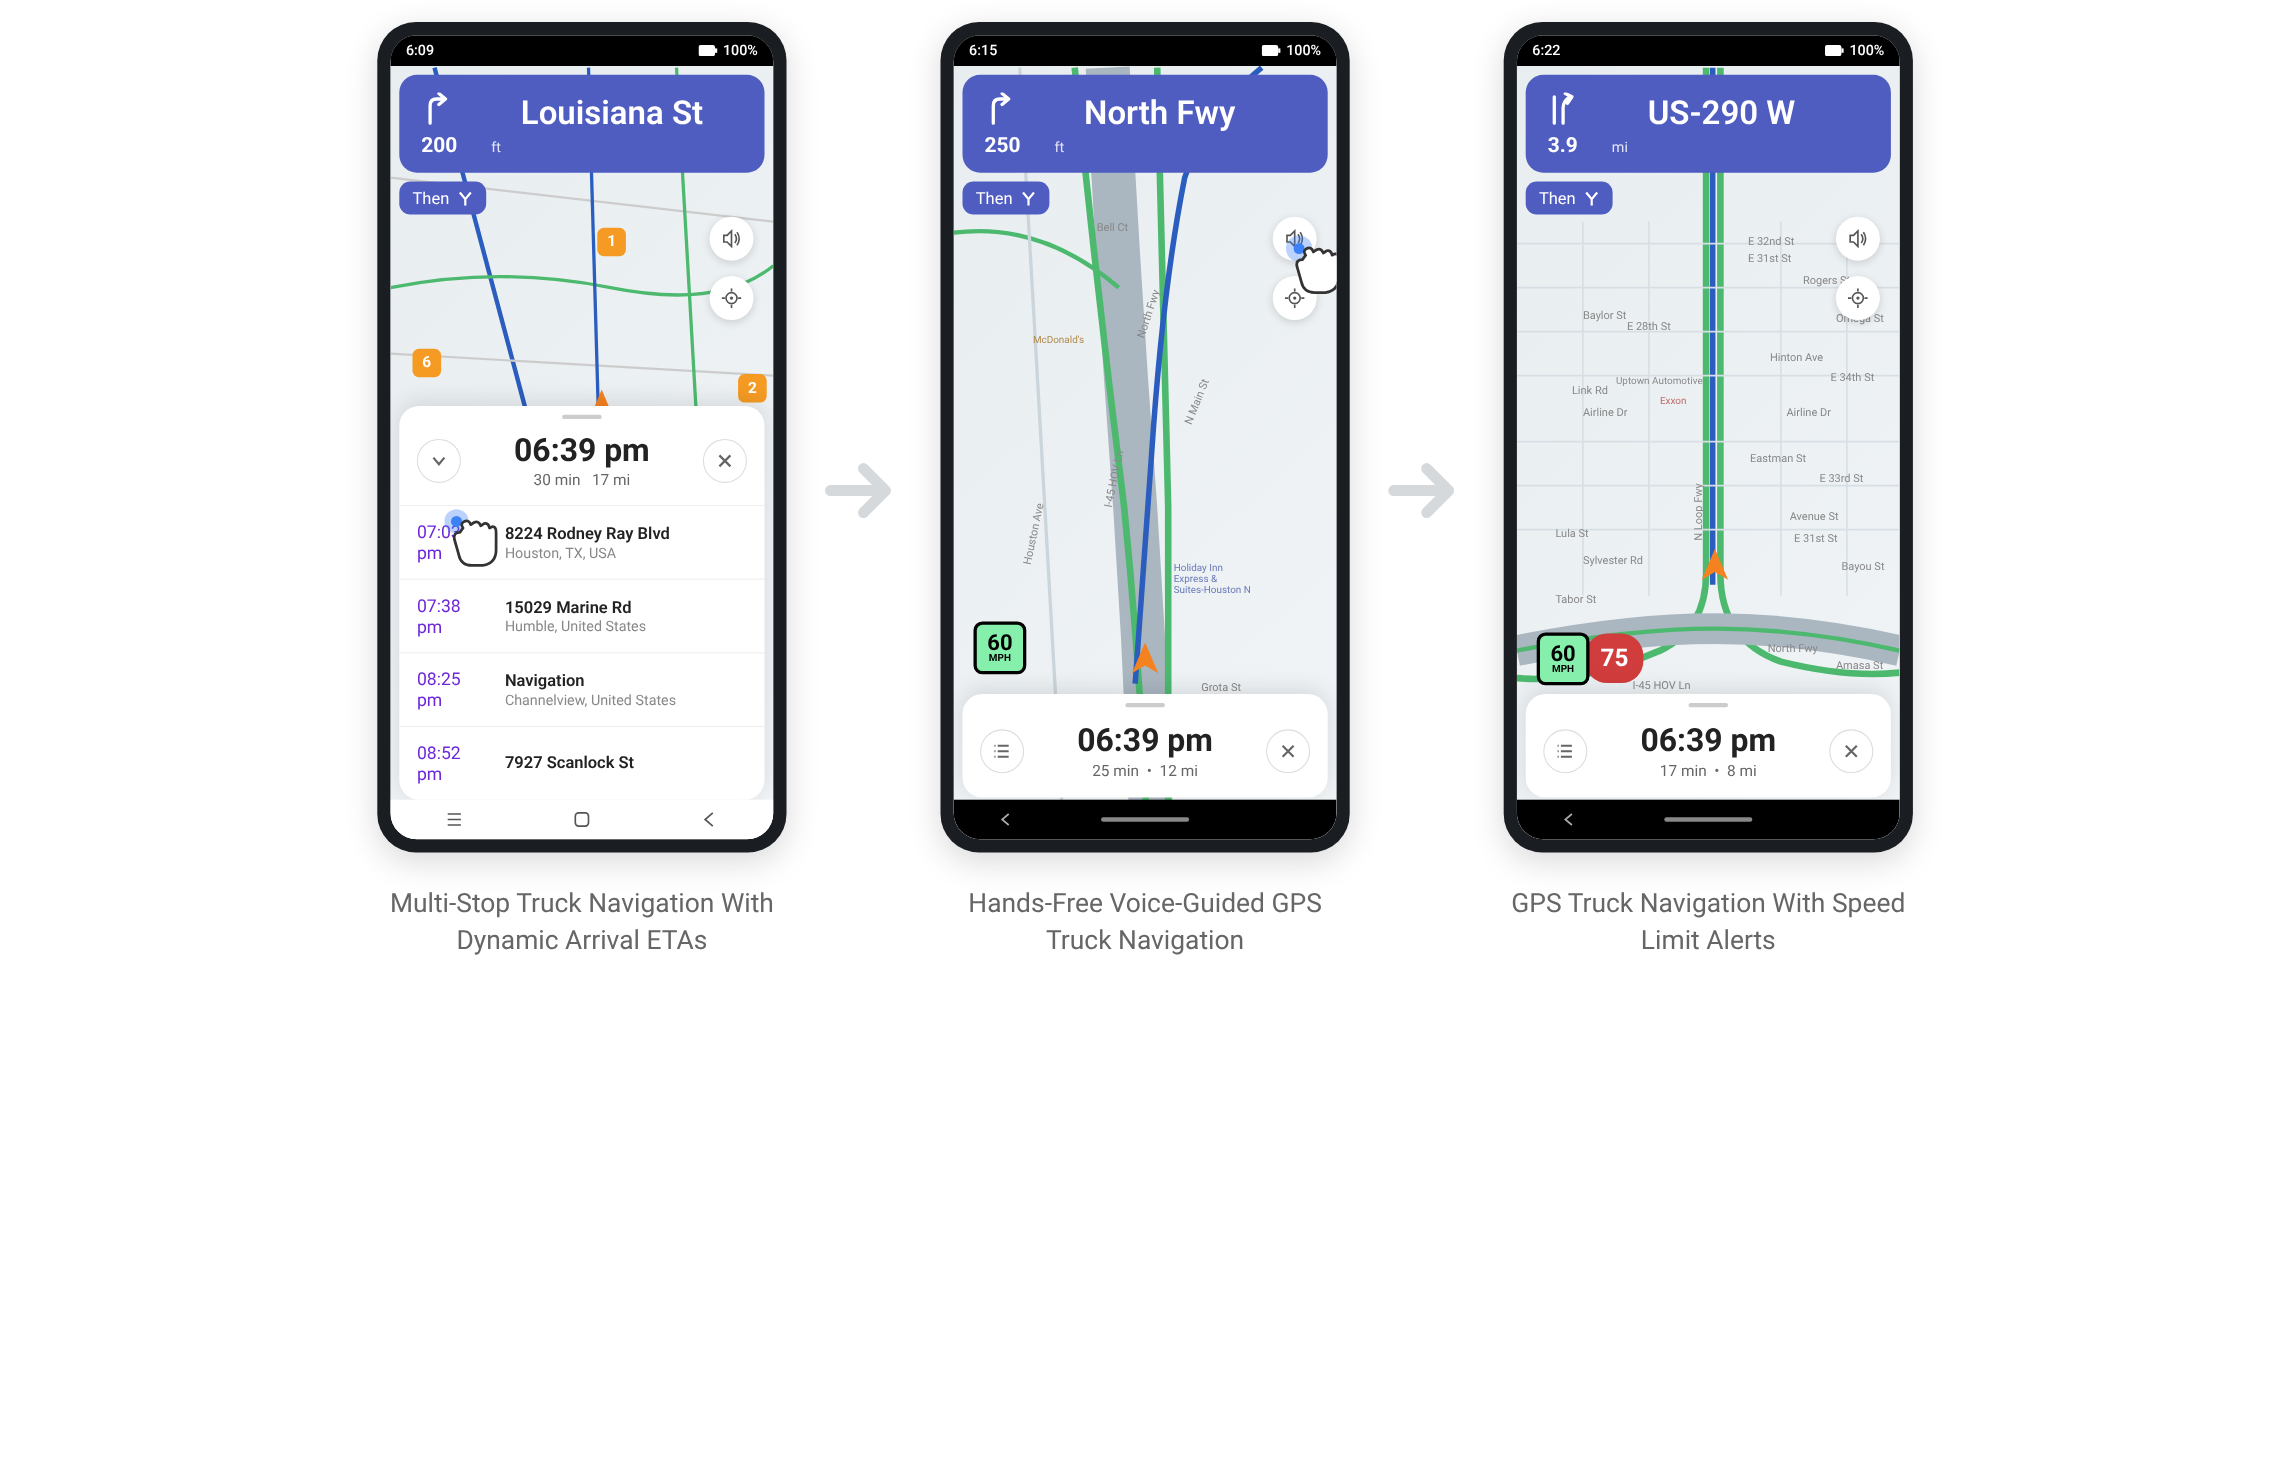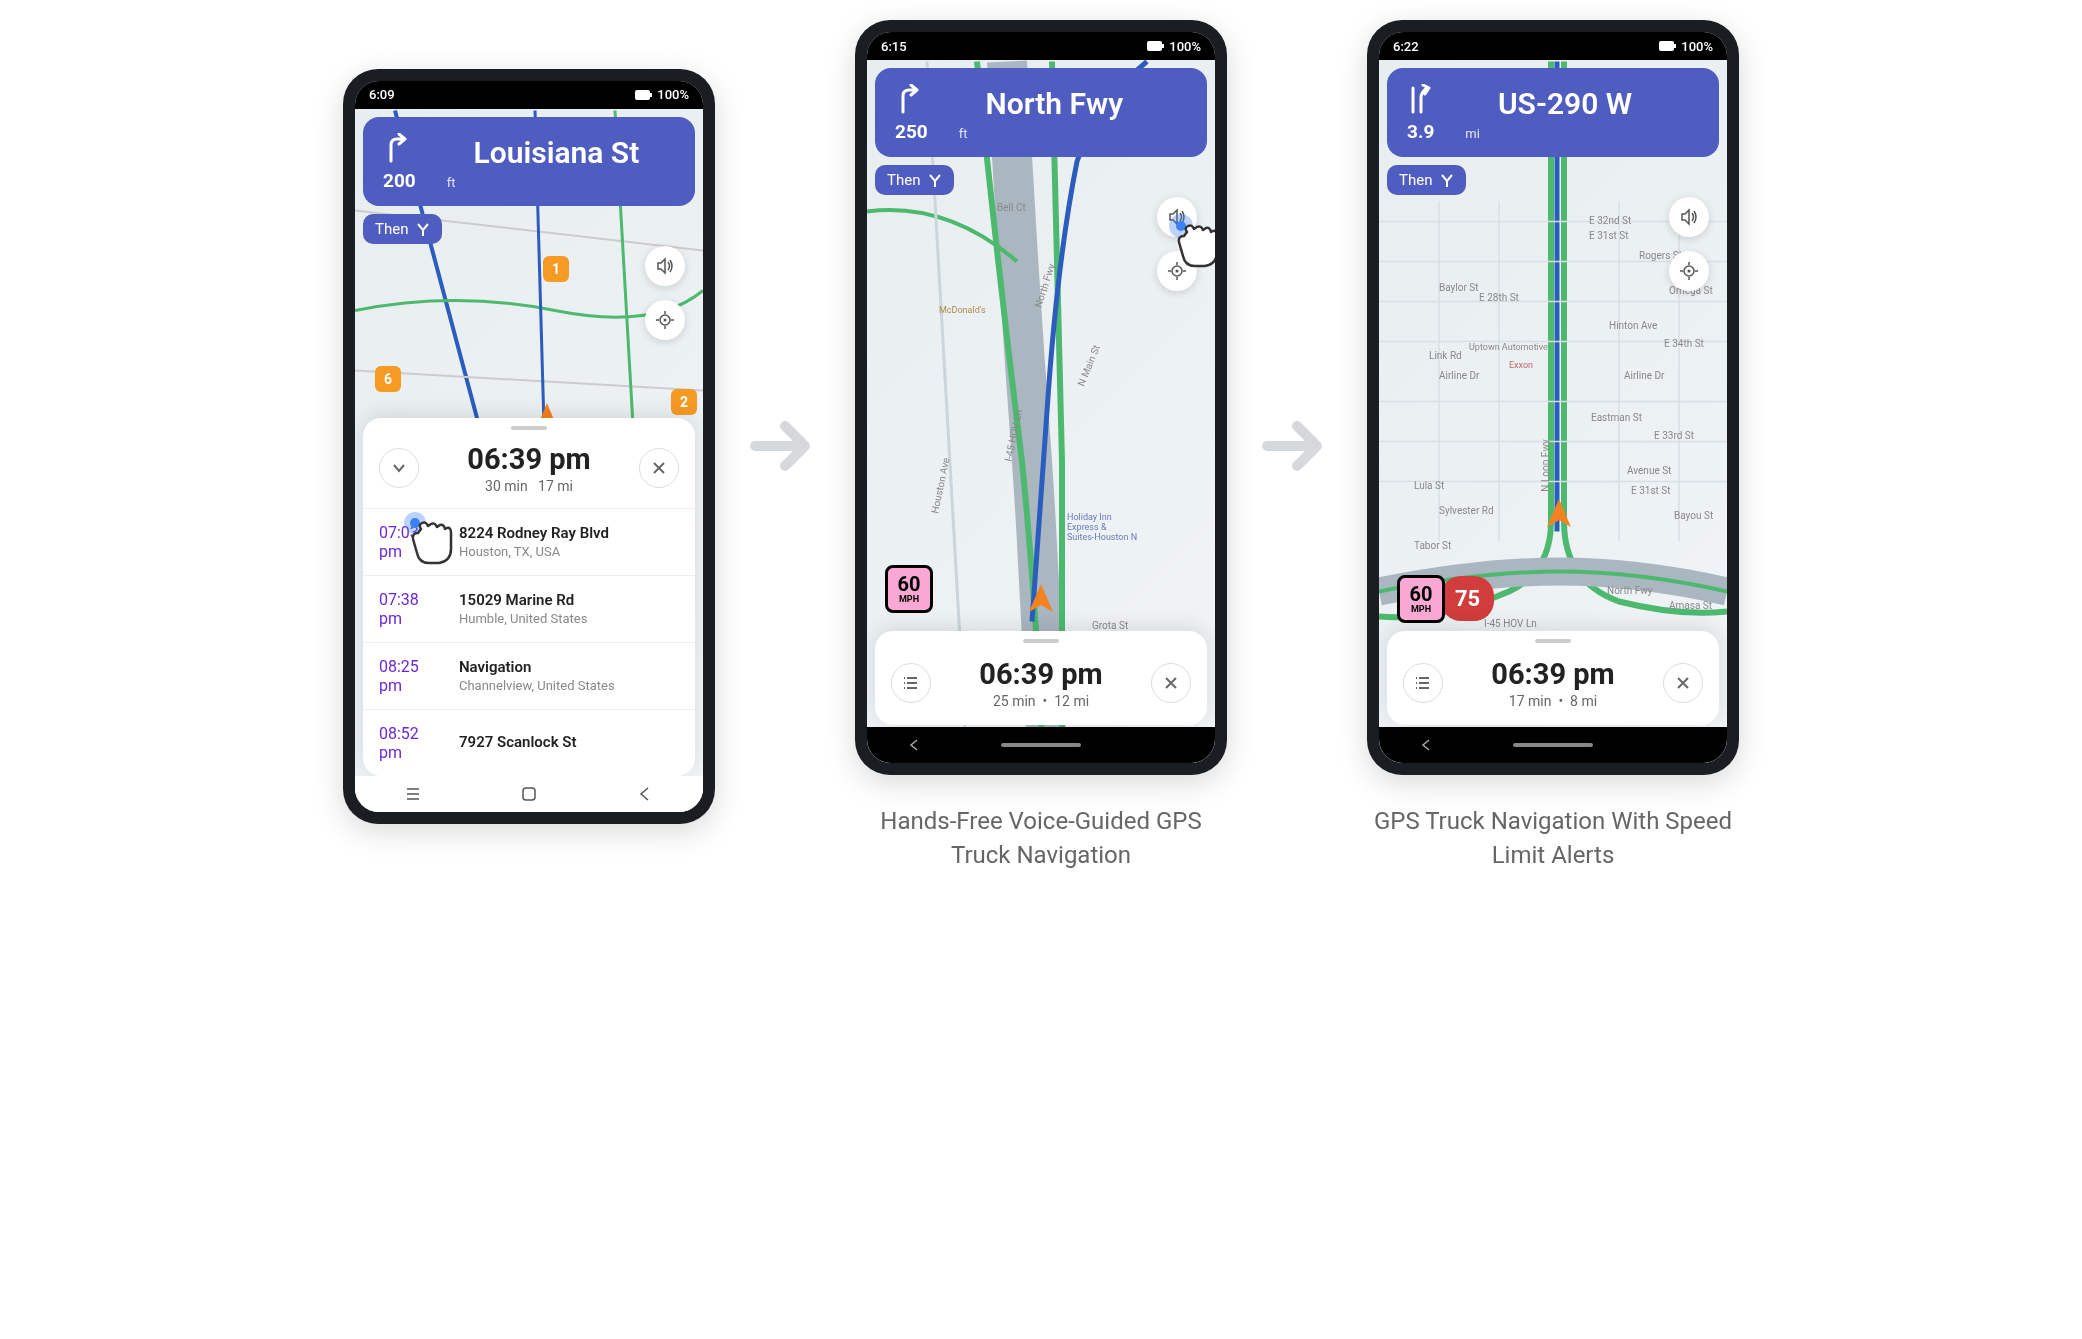--- a/index.html
+++ b/index.html
@@ -35,21 +35,21 @@
 .stop-time { font-size: 16px; color: #6d28d9; width: 66px; }
 .stop-info { flex: 1; }
 .stop-addr { font-size: 15px; font-weight: 600; color: #222; }
 .stop-city { font-size: 13px; color: #888; margin-top: 2px; }
 .bottom-sheet.compact .sheet-top { padding: 10px 16px 16px; }
 .system-nav { position: absolute; bottom: 0; left: 0; right: 0; height: 36px; display: flex; align-items: center; justify-content: space-around; z-index: 6; }
 .system-nav.dark { background: #000; }
 .system-nav.light { background: #fff; }
 .caption { font-size: 24px; color: #666; text-align: center; line-height: 1.4; max-width: 360px; }
 .arrow-between { width: 80px; height: 80px; display: flex; align-items: center; justify-content: center; color: #d5d9dc; }
-.speed-sign { position: absolute; left: 18px; bottom: 150px; width: 48px; height: 48px; background: #f9a8d4; border: 3px solid #000; border-radius: 8px; display: flex; flex-direction: column; align-items: center; justify-content: center; z-index: 5; }
+.speed-sign { position: absolute; left: 18px; bottom: 150px; width: 48px; height: 48px; background: #86efac; border: 3px solid #000; border-radius: 8px; display: flex; flex-direction: column; align-items: center; justify-content: center; z-index: 5; }
 .speed-sign .num { font-size: 20px; font-weight: 700; line-height: 1; }
 .speed-sign .mph { font-size: 9px; font-weight: 700; }
 .speed-alert { position: absolute; left: 62px; bottom: 152px; background: #d13c3c; color: #fff; padding: 10px 14px; border-radius: 20px; font-size: 22px; font-weight: 700; z-index: 4; }
 .stop-pin { position: absolute; width: 26px; height: 26px; background: #f59a23; color: #fff; border-radius: 6px; display: flex; align-items: center; justify-content: center; font-size: 14px; font-weight: 700; z-index: 3; }
 .loc-marker { position: absolute; z-index: 3; }
 .speed-sign-p3 { bottom: 140px; }
 .speed-alert-p3 { bottom: 142px; }
 .poi-label { position: absolute; font-size: 9px; color: #b08a4a; z-index: 1; }
 .road-label { position: absolute; font-size: 10px; color: #888; z-index: 1; }
 </style>
@@ -187,20 +187,21 @@
             </svg>
     <svg width="16" height="16">
               <rect x="2" y="2" width="12" height="12" rx="3" stroke="#555" stroke-width="1.5" fill="none"></rect>
             </svg>
     <svg width="16" height="16">
               <path d="M11 2 L4 8 L11 14" stroke="#555" stroke-width="1.5" fill="none"></path>
             </svg>
   </div>
 </div>
 </div>
+<div class="caption">Multi-Stop Truck Navigation With Dynamic Arrival ETAs</div>
 </div>
 
 <div class="arrow-between">
       <svg width="70" height="70">
         <path d="M5 35 L50 35 M35 15 L55 35 L35 55" stroke="#d5d9dc" stroke-width="10" fill="none" stroke-linecap="round" stroke-linejoin="round"></path>
       </svg>
     </div>
 
 <div class="phone-col">
 <div class="phone">

